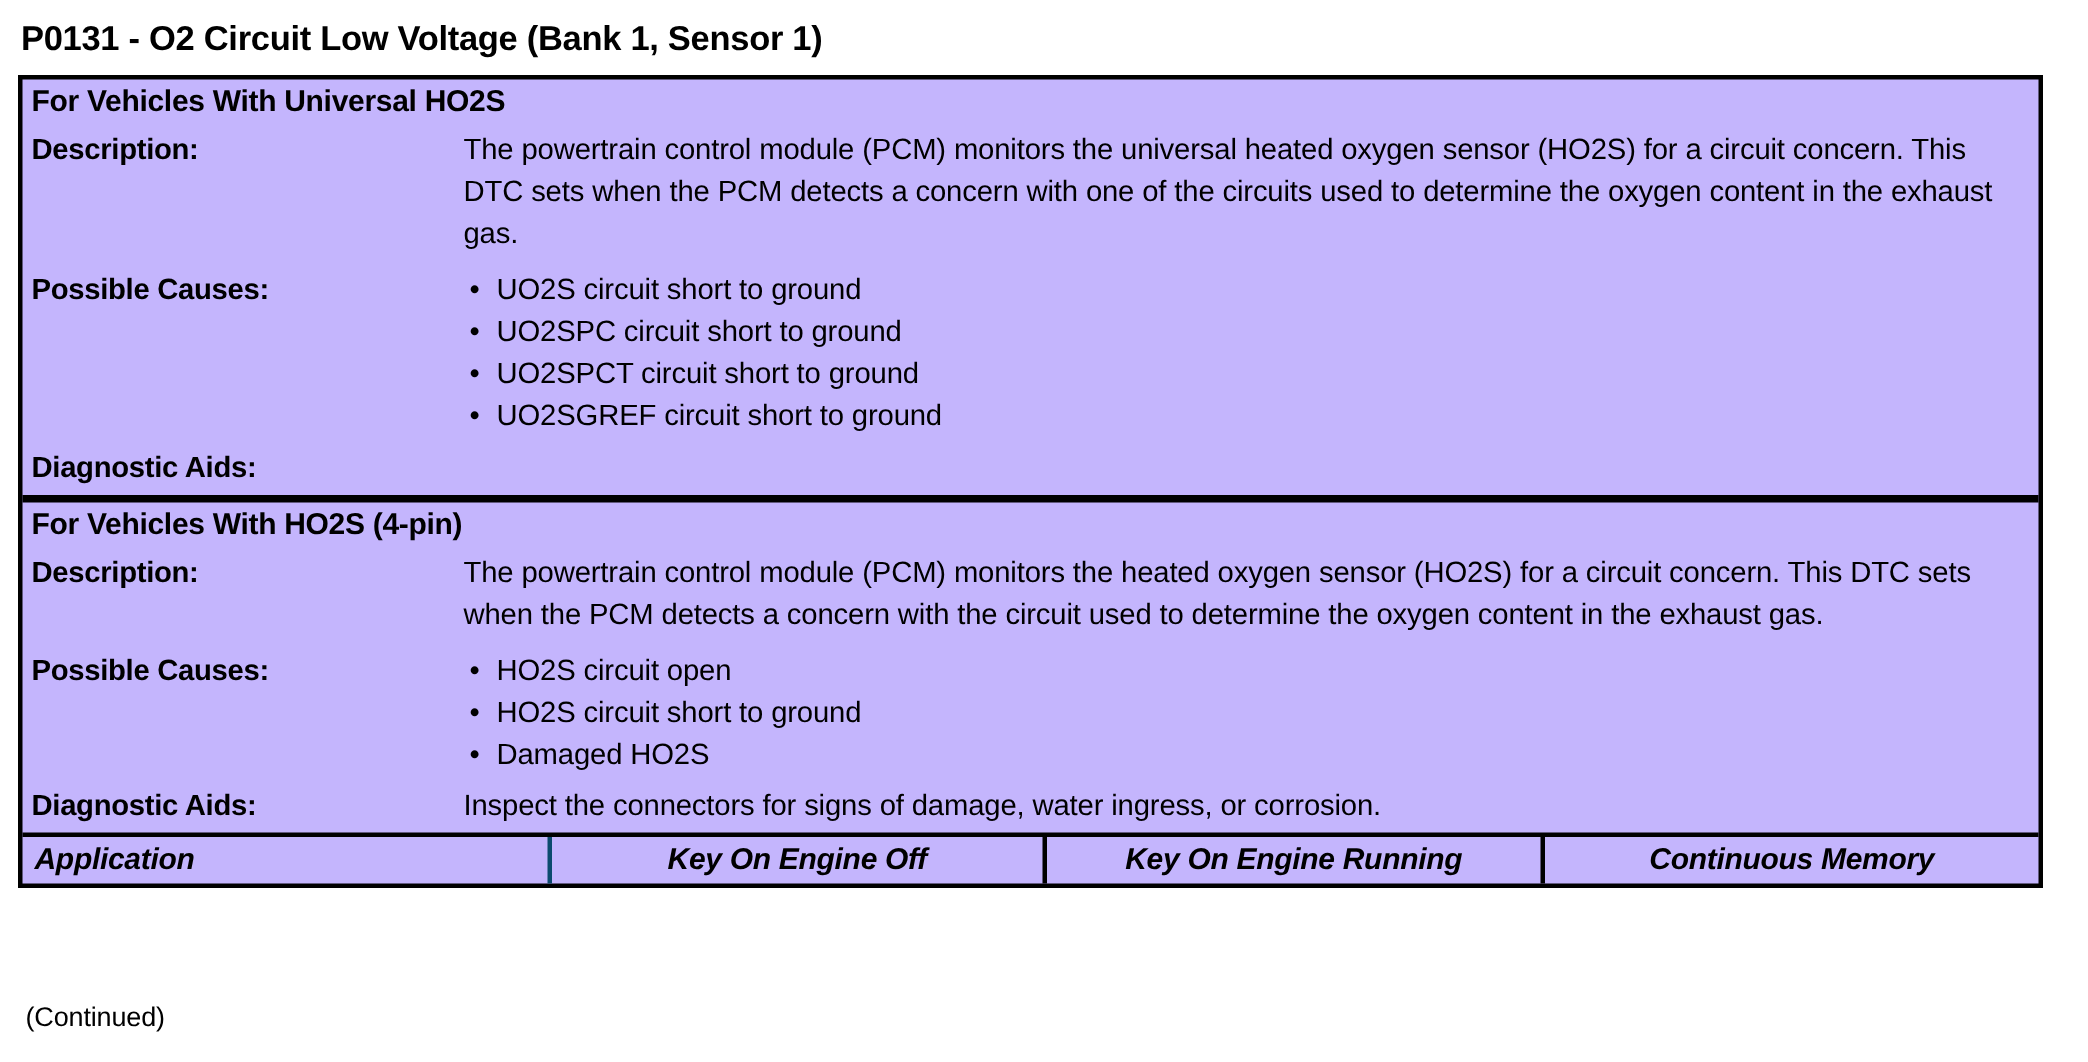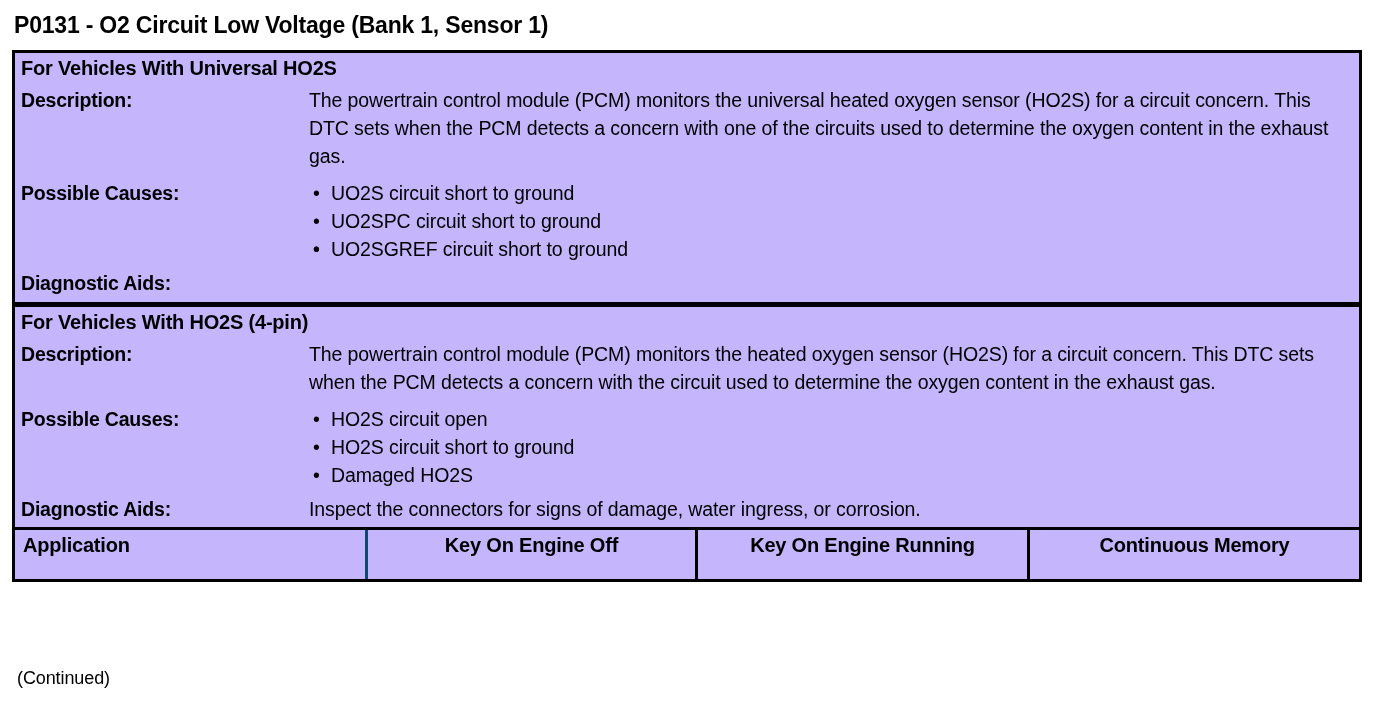--- a/index.html
+++ b/index.html
@@ -111,24 +111,25 @@
   
   .col-header {
     display: flex;
     border-top: 3px solid #000;
     box-sizing: border-box;
   }
   .col-header .cell {
     font-size: 20px;
     font-weight: bold;
     letter-spacing: -0.2px;
-    padding: 4px 0 22px 0;
+    padding: 4px 0 4px 0;
     box-sizing: border-box;
     text-align: center;
     white-space: nowrap;
+    font-style: italic;
   }
   .col-header .cell.first {
     text-align: left;
     padding-left: 8px;
     flex: 0 0 350px;
   }
   .col-header .cell.c2 {
     flex: 0 0 330px;
     border-left: 3px solid #0c4a6e;
   }
@@ -177,20 +178,21 @@
             <li>
               <span class="bullet">•</span>
               <span>UO2S circuit short to ground</span>
             </li>
             <li>
               <span class="bullet">•</span>
               <span>UO2SPC circuit short to ground</span>
             </li>
             <li>
               <span class="bullet">•</span>
+              <span>UO2SPCT circuit short to ground</span>
             </li>
             <li>
               <span class="bullet">•</span>
               <span>UO2SGREF circuit short to ground</span>
             </li>
           </ul>
         </div>
       </div>
 
       <div class="row diag">

